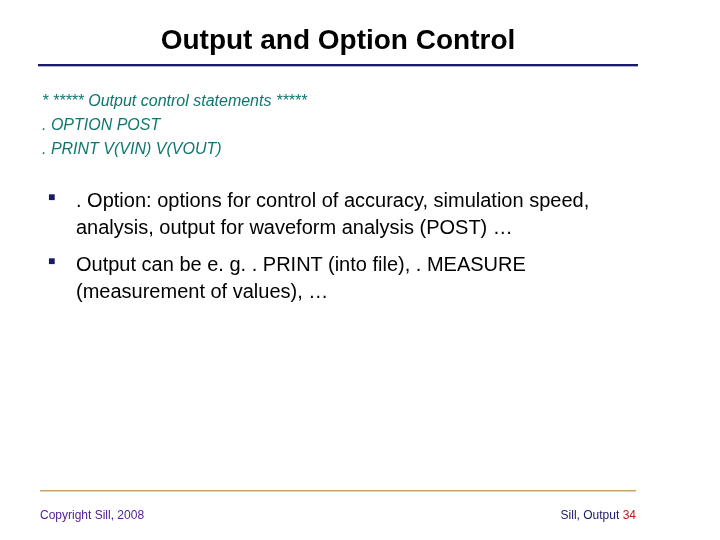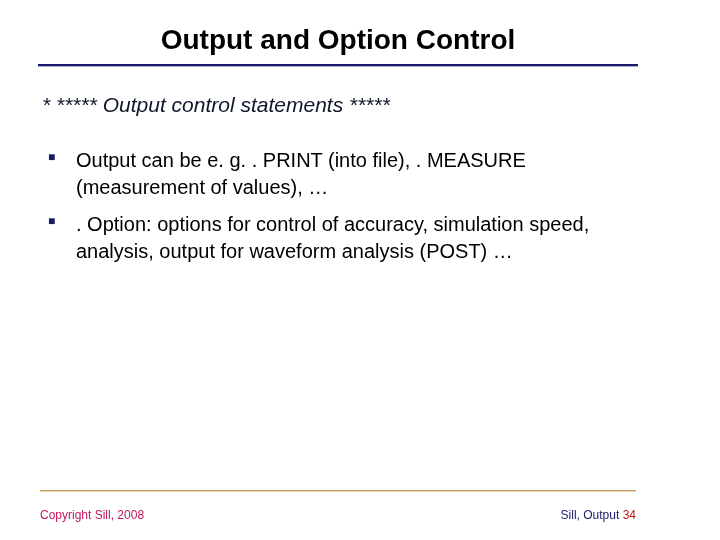--- a/index.html
+++ b/index.html
@@ -25,23 +25,23 @@
   }
   .title-rule {
     border: none;
     border-top: 2px solid #1a1a6a;
     border-bottom: 1px solid #b0b0c8;
     height: 3px;
     margin: 0 -2px 22px -2px;
   }
   .code-block {
     font-style: italic;
-    font-size: 21px;
+    font-size: 16px;
     line-height: 1.5;
-    color: #0f172a;
+    color: #0f766e;
     margin-bottom: 26px;
     padding-left: 2px;
   }
   .bullets {
     list-style: none;
     padding-left: 4px;
   }
   .bullets li {
     position: relative;
     padding-left: 32px;
@@ -71,39 +71,41 @@
   .footer {
     position: absolute;
     left: 40px;
     right: 40px;
     bottom: 18px;
     display: flex;
     justify-content: space-between;
     align-items: baseline;
     font-size: 12px;
   }
-  .footer .copyright { color: #be185d; }
+  .footer .copyright { color: #4c1d95; }
   .footer .right { color: #1a1a6a; }
   .footer .pagenum { color: #b91c1c; }
 </style>
 </head>
 <body>
 
 <div class="slide">
 
   <h1 class="title">Output and Option Control</h1>
   <hr class="title-rule">
 
   <div class="code-block">
     <div>* ***** Output control statements *****</div>
+    <div>. OPTION POST</div>
+    <div>. PRINT V(VIN) V(VOUT)</div>
   </div>
 
   <ul class="bullets">
+    <li><span>. Option: options for control of accuracy, simulation speed, analysis, output for waveform analysis (POST) …</span></li>
     <li><span>Output can be e. g. . PRINT (into file), . MEASURE (measurement of values), …</span></li>
-    <li><span>. Option: options for control of accuracy, simulation speed, analysis, output for waveform analysis (POST) …</span></li>
   </ul>
 
   <hr class="footer-rule">
 
   <div class="footer">
     <span class="copyright">Copyright Sill, 2008</span>
     <span class="right">
       <span>Sill, Output</span>
       <span class="pagenum">34</span>
     </span>

